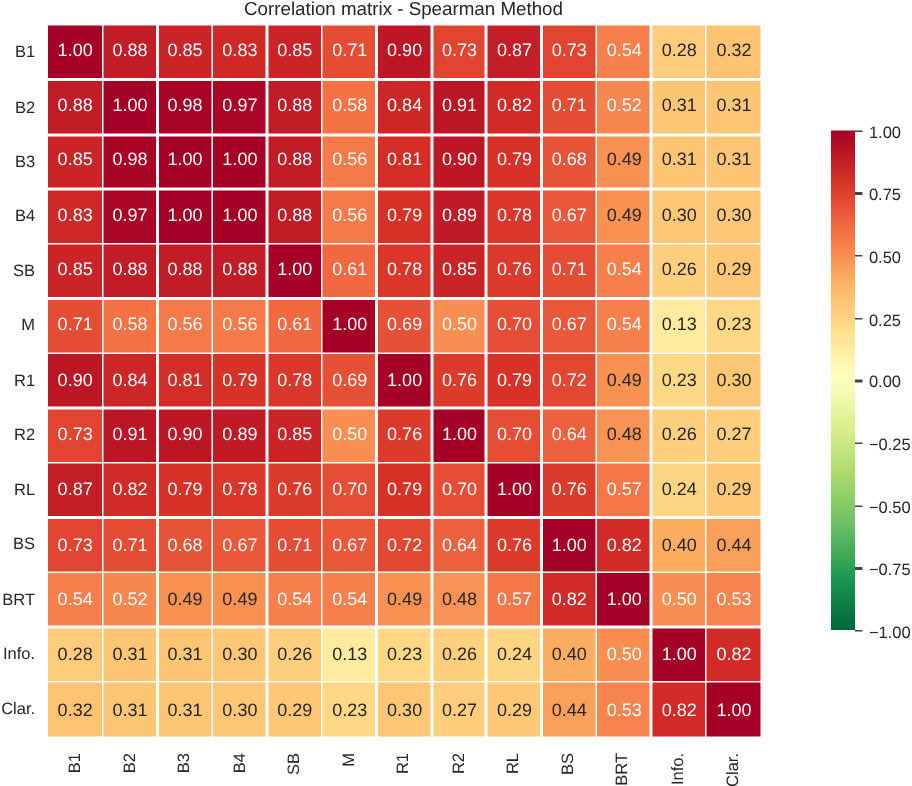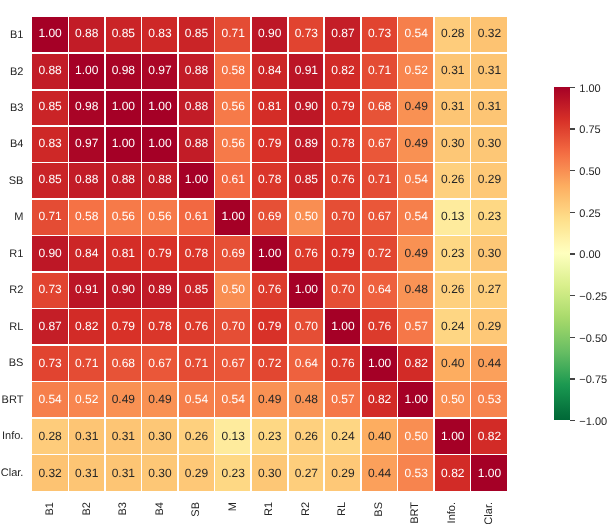--- a/index.html
+++ b/index.html
@@ -16,20 +16,21 @@
   #colorbar{position:absolute;left:553.9px;top:86.8px;width:16.1px;height:333.2px;}
   .cb-ticks{position:absolute;left:553.9px;top:86.8px;width:54px;height:333.2px;}
   .cb-tick{position:absolute;left:16.1px;height:1px;}
   .cb-tick i{position:absolute;left:0;top:0;width:4.8px;height:1.3px;background:#444;display:block;}
   .cb-tick b{position:absolute;left:9.3px;top:2px;font-size:11px;line-height:0;font-weight:normal;color:#262626;white-space:nowrap;text-align:left;}
 </style>
 </head>
 <body>
 
 <div id="root">
+  <div id="chart-title">Correlation matrix - Spearman Method</div>
   <div id="ylabels">
       <div class="ylab" style="top: 0px; height: 36.47px;">B1</div>
       <div class="ylab" style="top: 36.47px; height: 36.47px;">B2</div>
       <div class="ylab" style="top: 72.94px; height: 36.47px;">B3</div>
       <div class="ylab" style="top: 109.41px; height: 36.47px;">B4</div>
       <div class="ylab" style="top: 145.88px; height: 36.47px;">SB</div>
       <div class="ylab" style="top: 182.35px; height: 36.47px;">M</div>
       <div class="ylab" style="top: 218.82px; height: 36.47px;">R1</div>
       <div class="ylab" style="top: 255.29px; height: 36.47px;">R2</div>
       <div class="ylab" style="top: 291.76px; height: 36.47px;">RL</div>

